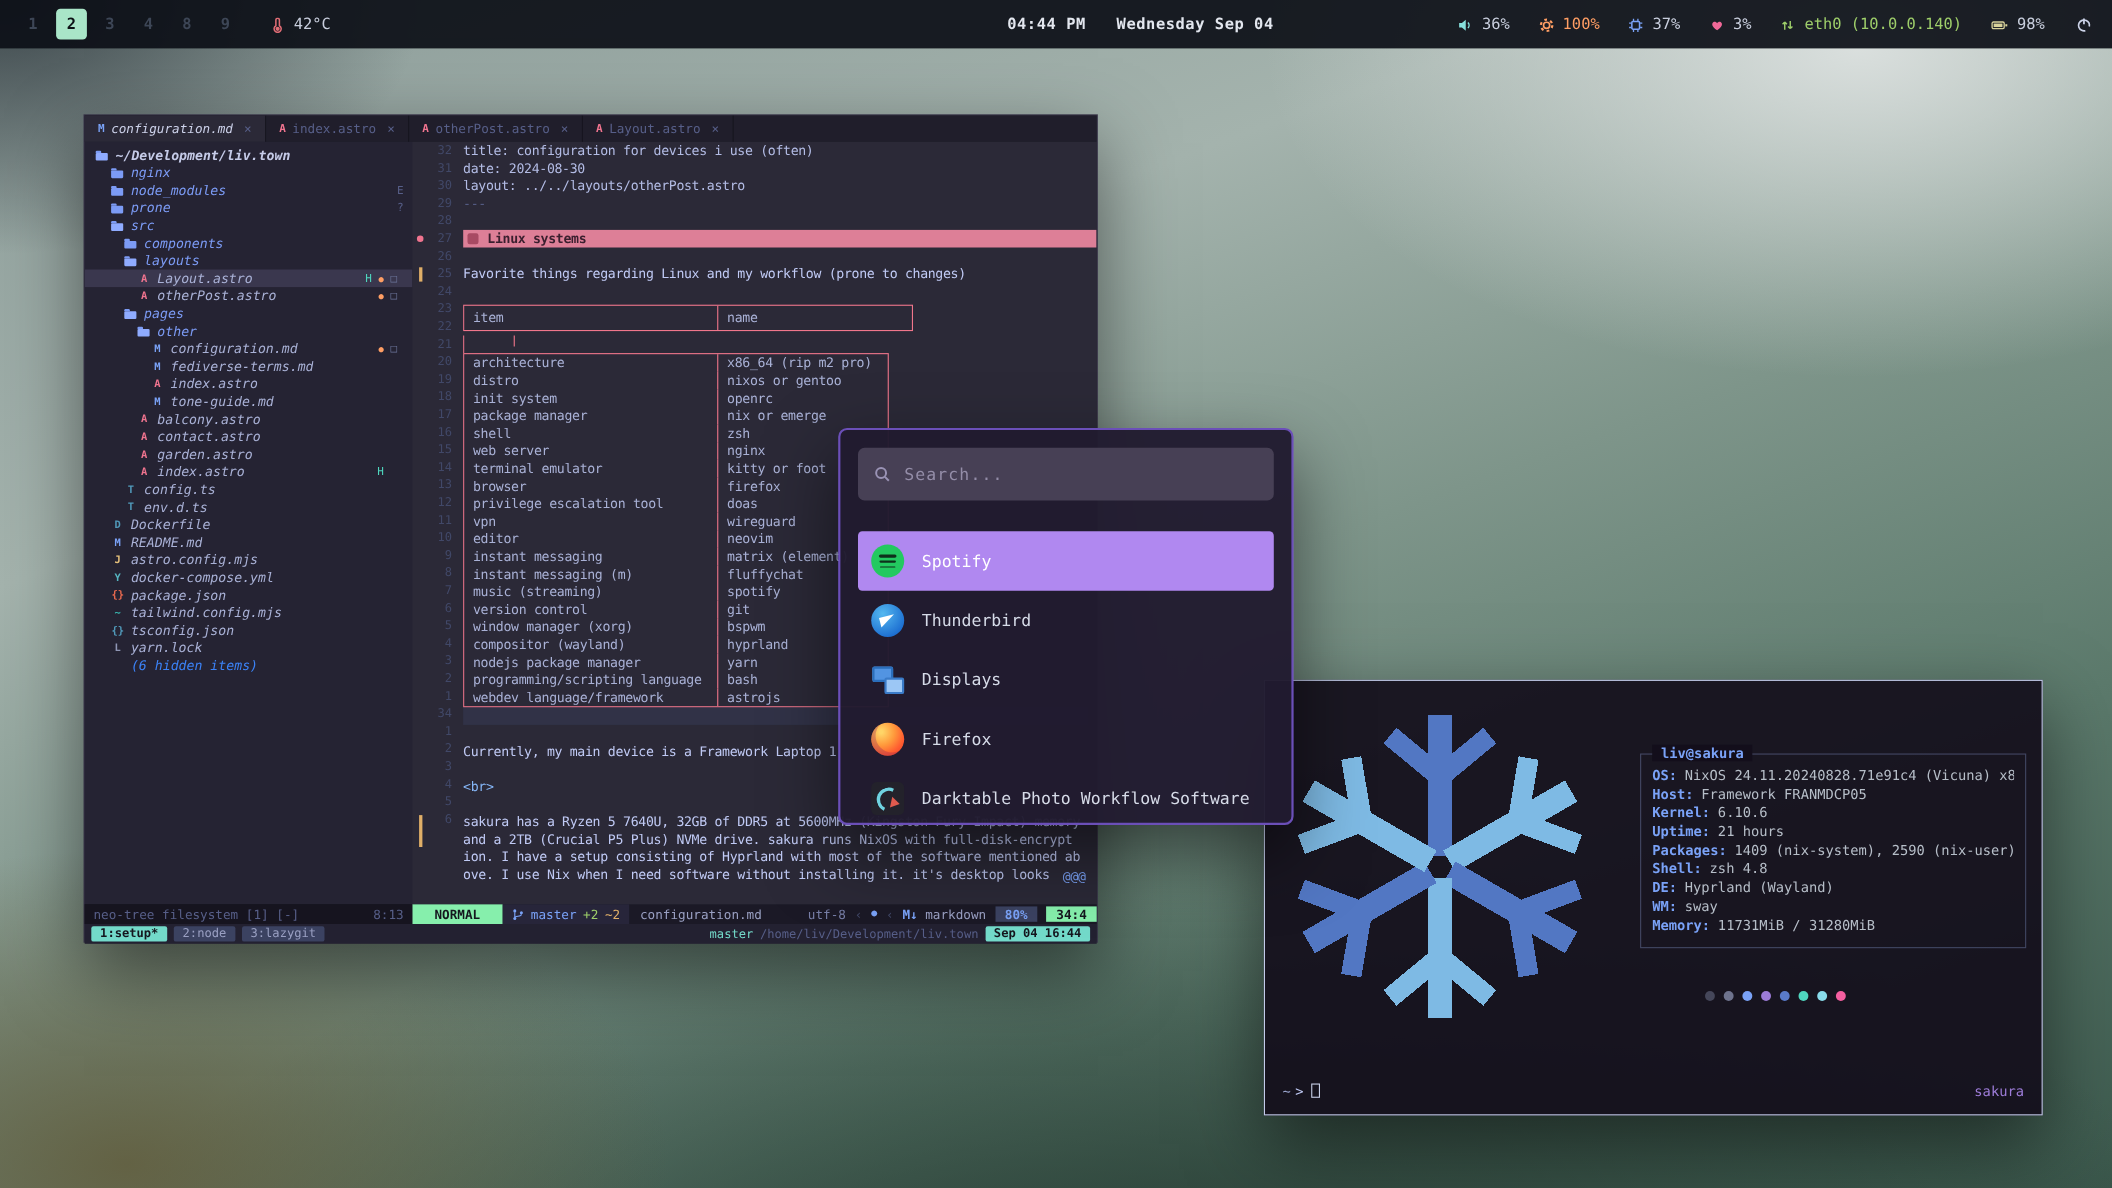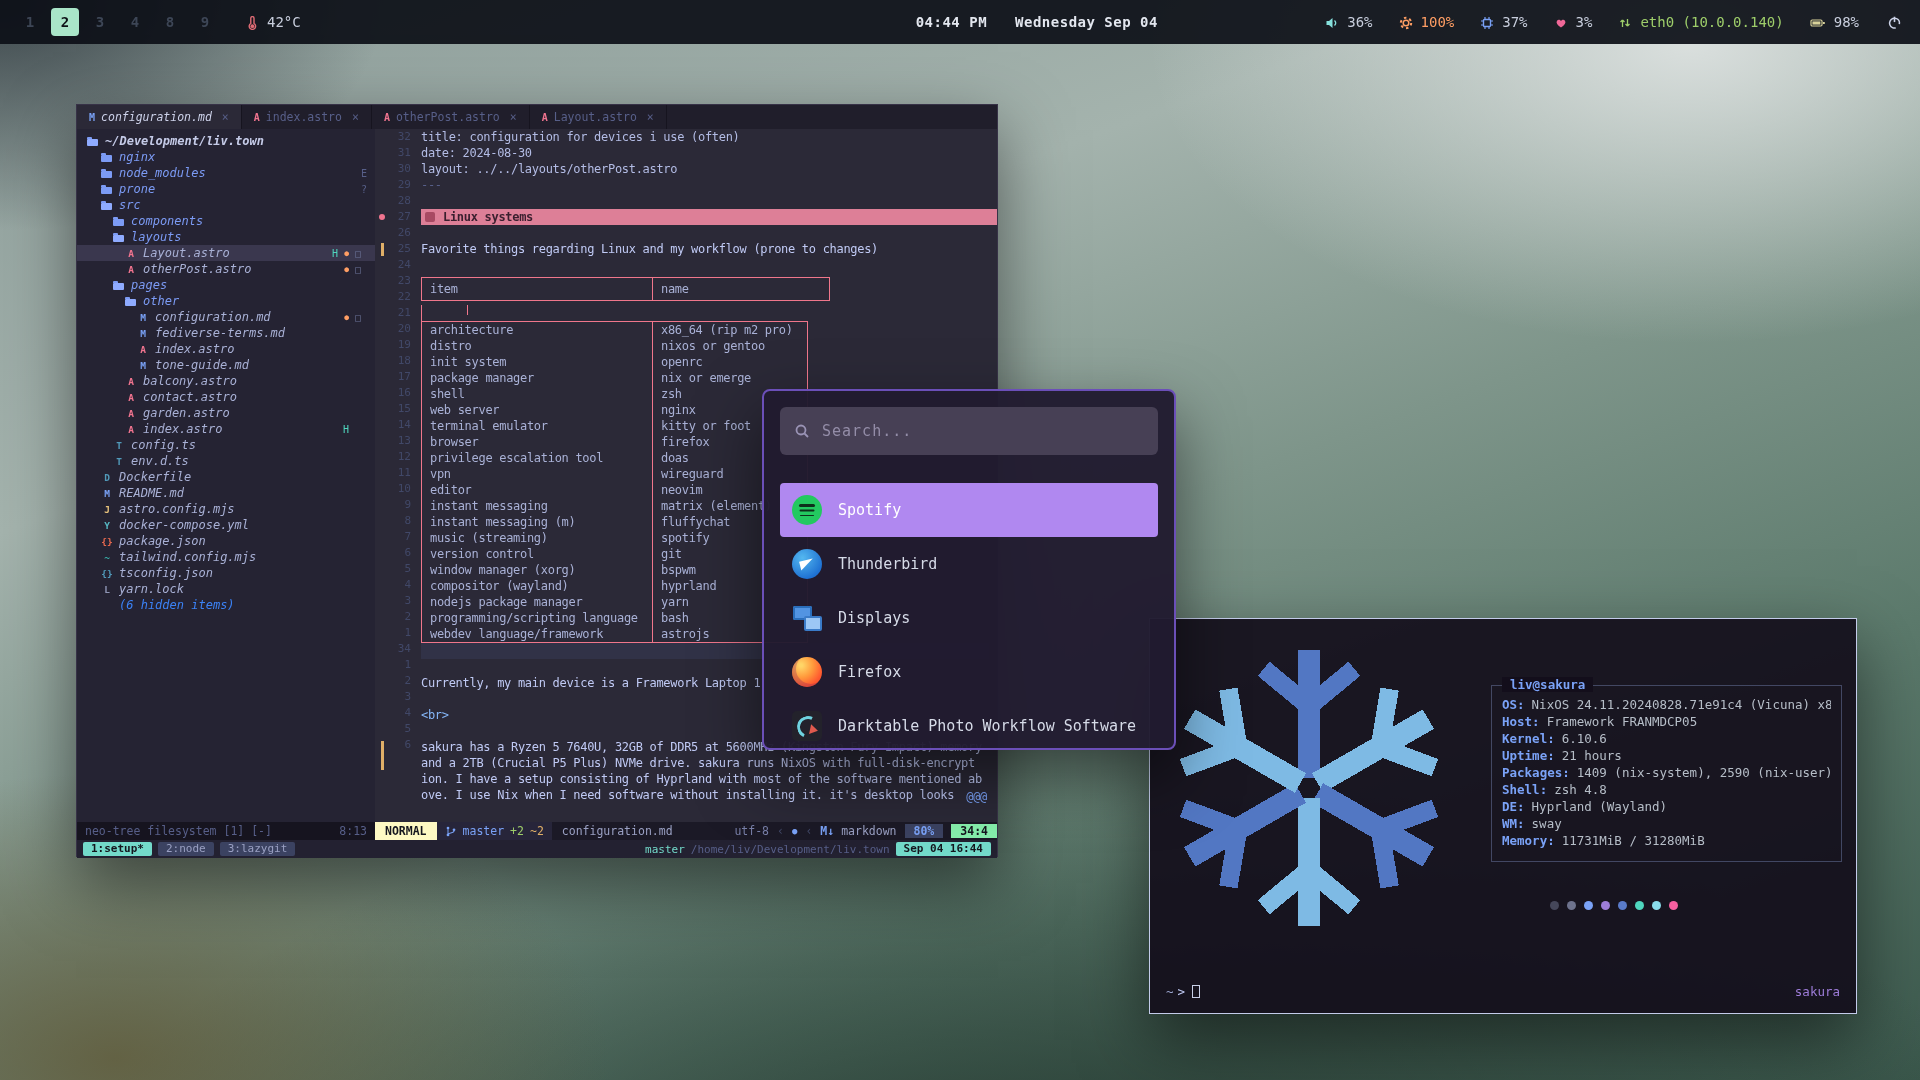--- a/index.html
+++ b/index.html
@@ -103,21 +103,21 @@
   .trow .tc2 { border-left:1px solid #f0768b; padding-left:8px; white-space:pre; overflow:hidden; }
   .cursorline { background:rgba(61,70,102,.35); }
   .brtag { color:#86b7f8; }
   .eob { position:absolute; right:10px; top:660px; color:#7aa2f7; }
 
   
   .statusline { height:18px; display:flex; align-items:stretch; background:#1b1926;
     font-size:11.5px; color:#787fa8; }
   .sl-neotree { width:298px; flex:none; display:flex; justify-content:space-between; align-items:center;
     padding:0 8px; background:#16141f; color:#575f89; }
-  .sl-mode { background:#fef9c3; color:#15161e; font-weight:bold; padding:0 10px;
+  .sl-mode { background:#86efac; color:#15161e; font-weight:bold; padding:0 20px;
     display:flex; align-items:center;text-align:center; }
   .sl-git { display:flex; align-items:center; gap:6px; padding:0 8px; background:#27253a; }
   .sl-branch { color:#7aa2f7; } .sl-add { color:#9ece6a; } .sl-mod { color:#e0af68; }
   .sl-file { display:flex; align-items:center; padding:0 10px; color:#9aa0c3; }
   .sl-right { margin-left:auto; display:flex; align-items:center; gap:8px; }
   .sl-sep::before { content:"‹"; color:#414868; }
   .sl-os { color:#7aa2f7; font-size:9px; }
   .sl-ft { color:#9aa0c3; }
   .sl-ft::before { content:"M↓ "; color:#7aa2f7; font-weight:bold; }
   .sl-pct { background:#3b4261; color:#7aa2f7; font-weight:bold; padding:0 9px; display:flex; align-items:center; }

